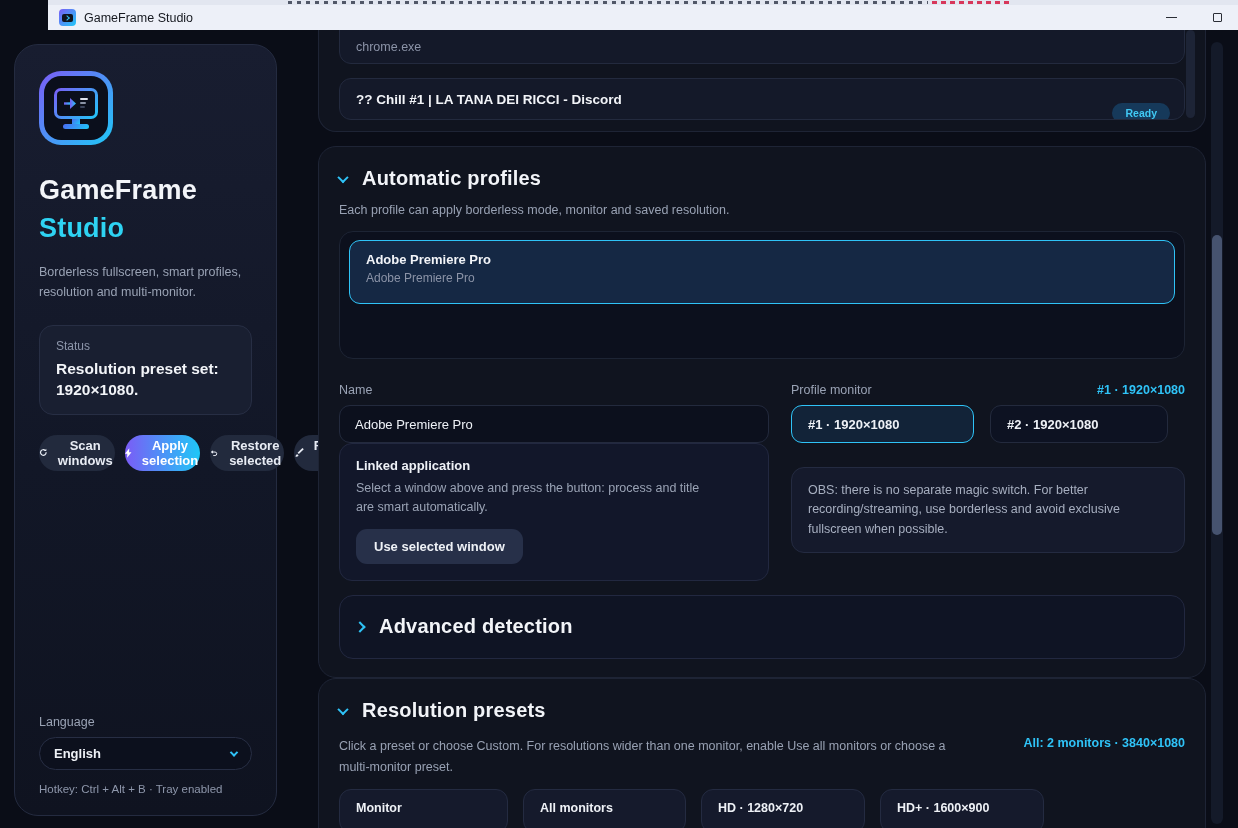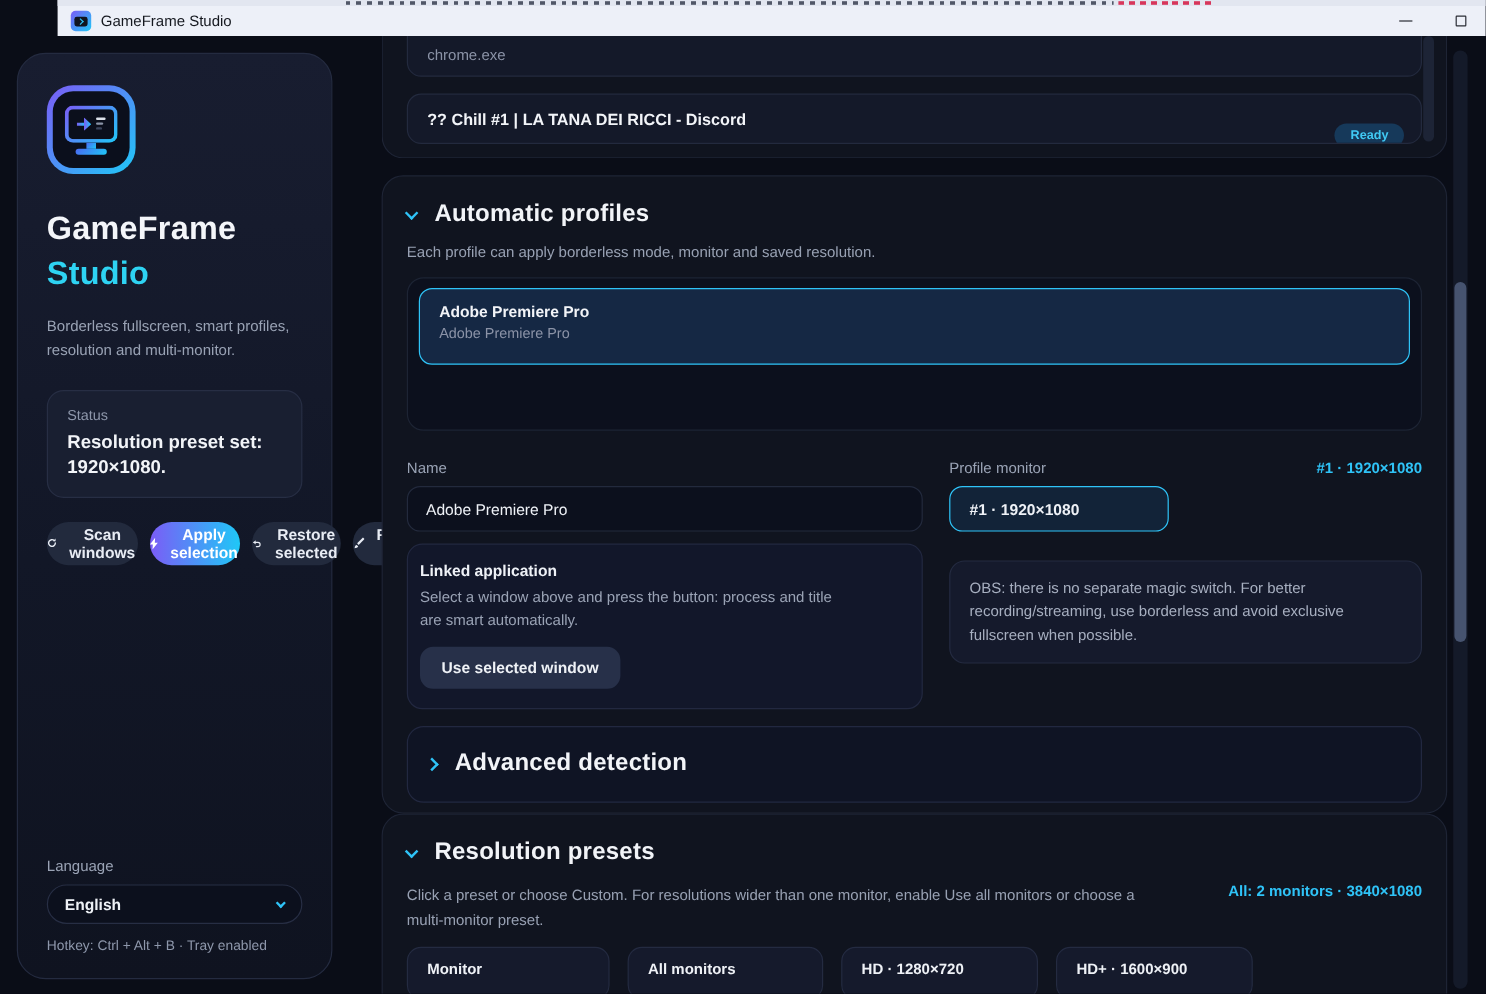--- a/index.html
+++ b/index.html
@@ -101,21 +101,21 @@
   .field-label { font-size:12.5px; color:#9aa3b5; }
   .label-row { display:flex; align-items:center; justify-content:space-between; }
   .accent-info { font-size:12.5px; font-weight:700; color:#2fc3f7; }
   .text-input { margin-top:8px; width:100%; height:38px; border-radius:11px; background:#0c101d;
     border:1px solid #232a3d; color:#eef1f6; font-family:inherit; font-size:13px; padding:0 15px; }
   .mon-btn-row { margin-top:8px; display:flex; gap:16px; }
   .mon-btn { height:38px; border-radius:11px; display:flex; align-items:center; padding:0 16px;
     font-size:13px; font-weight:700; color:#eef1f6; cursor:pointer; }
   .mon-btn.selected { width:183px; background:#122338; border:1.5px solid #2fc3f7; }
   .mon-btn.plain { width:178px; background:#0d1222; border:1px solid #232a3d; }
-  .linked-box { margin-top:10px; border:1px solid #222840; background:#12172a; border-radius:13px; padding:14px 10px 16px; }
+  .linked-box { border:1px solid #222840; background:#12172a; border-radius:13px; padding:14px 16px 16px; }
   .linked-title { font-size:13px; font-weight:700; color:#eef1f6; }
   .linked-desc { margin-top:6px; font-size:12.5px; color:#9aa3b5; line-height:1.5; max-width:360px; }
   .use-btn { margin-top:12px; display:inline-block; background:#273049; border:none; border-radius:11px;
     padding:10px 18px; color:#eef1f6; font-family:inherit; font-size:13px; font-weight:700; cursor:pointer; }
   .obs-box { margin-top:24px; border:1px solid #242b41; background:#151a2c; border-radius:13px;
     padding:13px 16px; font-size:12.5px; color:#a7afc0; line-height:1.55; }
   .advanced-box { margin-top:14px; height:64px; border:1px solid #222840; background:#0f1424; border-radius:14px;
     display:flex; align-items:center; gap:15px; padding:0 16px; cursor:pointer; }
 
   .presets-card { top:648px; height:170px; padding:20px 20px; }
@@ -283,20 +283,21 @@
           </div>
         </div>
 
         <div>
           <div class="label-row">
             <span class="field-label">Profile monitor</span>
             <span class="accent-info">#1 · 1920×1080</span>
           </div>
           <div class="mon-btn-row">
             <div class="mon-btn selected">#1 · 1920×1080</div>
+            <div class="mon-btn plain">#2 · 1920×1080</div>
           </div>
           <div class="obs-box">OBS: there is no separate magic switch. For better recording/streaming, use borderless and avoid exclusive fullscreen when possible.</div>
         </div>
       </div>
 
       <div class="advanced-box">
         <span class="chev right"></span>
         <span class="sec-title">Advanced detection</span>
       </div>
     </section>

